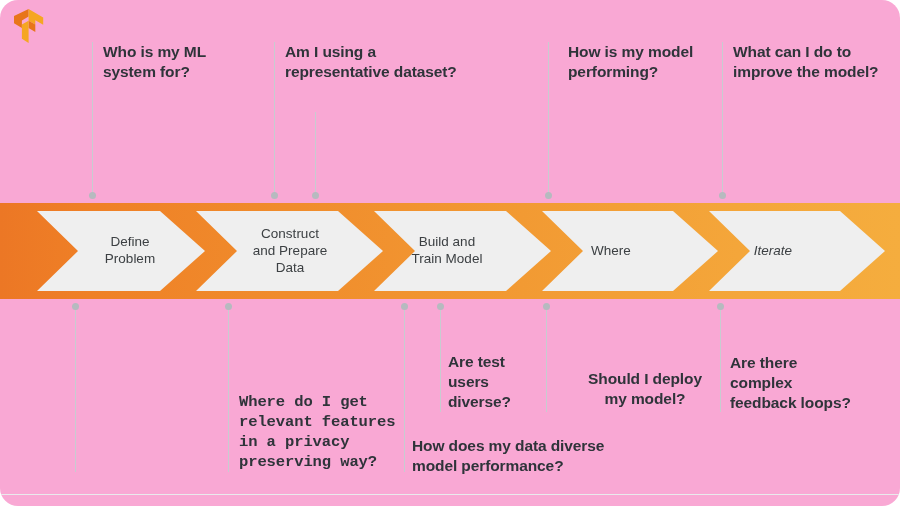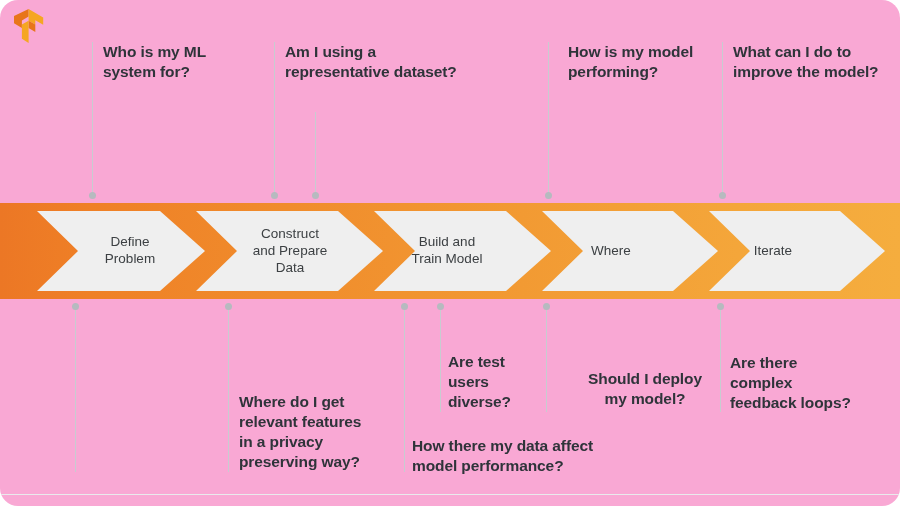--- a/index.html
+++ b/index.html
@@ -150,35 +150,35 @@
   </div>
 
   <div class="step-label" style="left:235px; top:225px; width:110px;">Construct
 and Prepare
 Data</div>
   <div class="step-label" style="left:80px; top:233px; width:100px;">Define
 Problem</div>
   <div class="step-label" style="left:392px; top:233px; width:110px;">Build and
 Train Model</div>
   <div class="step-label" style="left:556px; top:242px; width:110px;">Where</div>
-  <div class="step-label" style="left:718px; top:242px; width:110px;">Iterate</div>
+  <div class="step-label" style="left:718px; top:242px; width:110px;font-style:italic;">Iterate</div>
 
   <div class="dot" style="left:72px; top:303px;"></div>
   <div class="connector" style="left:75px; top:310px; height:162px;"></div>
 
   <div class="dot" style="left:225px; top:303px;"></div>
   <div class="connector" style="left:228px; top:310px; height:162px;"></div>
-  <div class="callout" style="left:239px; top:392px; width:190px;">Where do I get
+  <div class="callout" style="left:239px; top:392px; width:190px;font-family:Liberation Mono, monospace;">Where do I get
 relevant features
 in a privacy
 preserving way?</div>
 
   <div class="dot" style="left:401px; top:303px;"></div>
   <div class="connector" style="left:404px; top:310px; height:162px;"></div>
-  <div class="callout" style="left:412px; top:436px; width:230px;">How there my data affect
+  <div class="callout" style="left:412px; top:436px; width:230px;">How does my data diverse
 model performance?</div>
 
   <div class="dot" style="left:437px; top:303px;"></div>
   <div class="connector" style="left:440px; top:310px; height:102px;"></div>
   <div class="callout" style="left:448px; top:352px; width:120px;">Are test
 users
 diverse?</div>
 
   <div class="dot" style="left:543px; top:303px;"></div>
   <div class="connector" style="left:546px; top:310px; height:102px;"></div>

